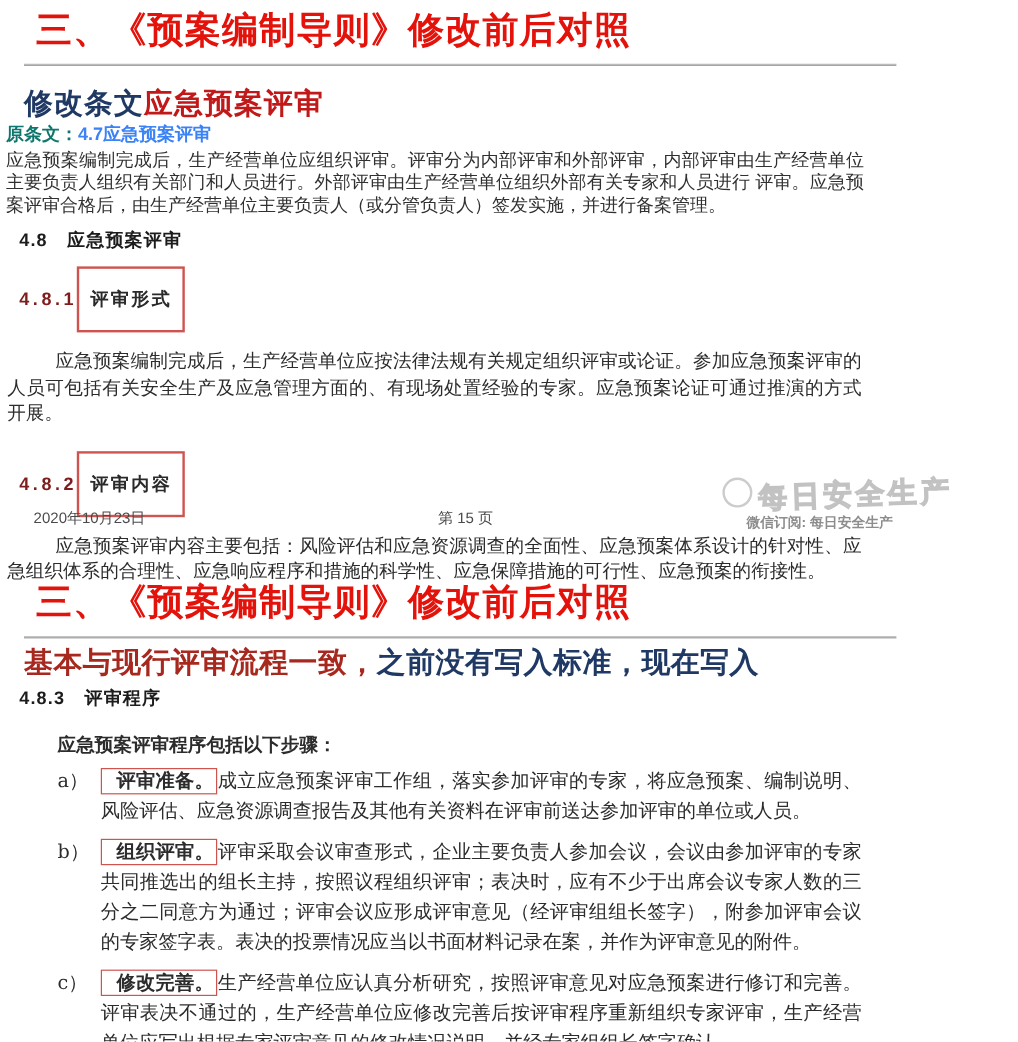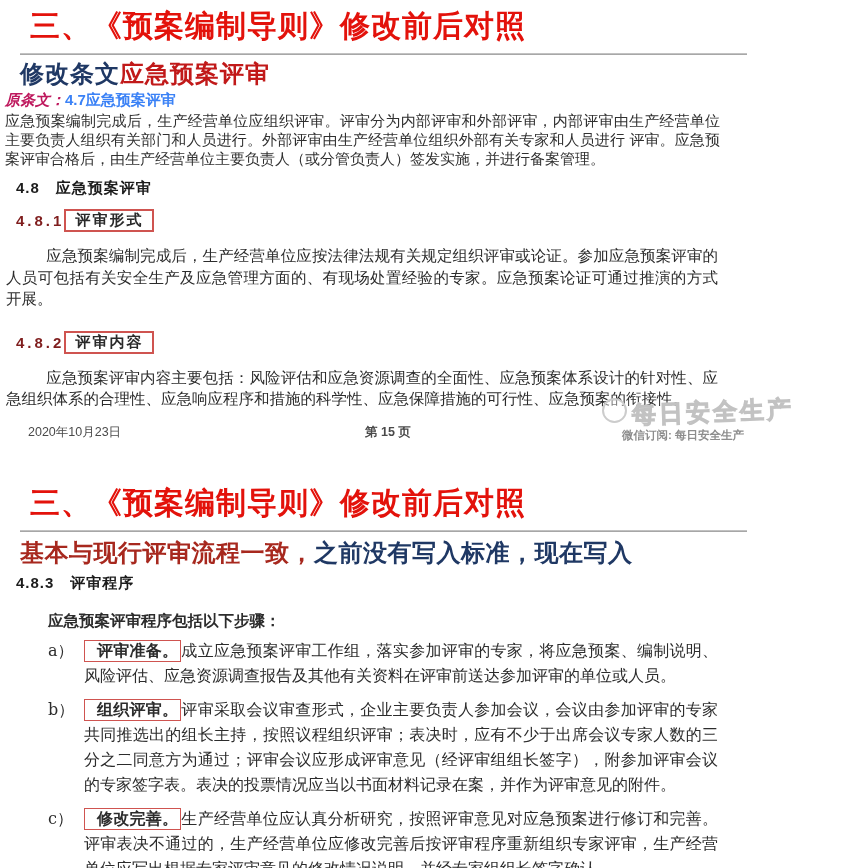--- a/index.html
+++ b/index.html
@@ -17,62 +17,62 @@
     font-family: "Liberation Sans", sans-serif;
   }
   #slide2 .slide-title { margin-top: 22px; }
 
   .title-rule {
     margin: 9px 0 0 20px; width: 727px; height: 2px;
     background: linear-gradient(#cfcfcf, #9a9a9a);
   }
 
   .section-heading {
-    margin: 4px 0 0 20px;
+    margin: 17px 0 0 20px;
     font-size: 24px; line-height: 30px; font-weight: bold; letter-spacing: 1px;
   }
   .seg-navy { color: #1f3864; }
   .seg-red  { color: #c11919; }
 
   .orig-line { margin: 2px 0 0 5px; font-size: 15px; line-height: 17px; font-weight: bold; }
-  .orig-label { color: #be185d; font-style: italic; }
+  .orig-label { color: #0f766e; }
   .orig-text  { color: #3b82f6; }
 
   .para-sans {
     margin: 3px 12px 0 5px;
     font-size: 15px; line-height: 19px; font-weight: 500;
     color: #303030; text-align: justify;
   }
 
   .sec-num-heading {
     margin: 11px 0 0 16px;
     font-size: 15px; line-height: 18px; font-weight: bold; color: #1c1c1c;
     letter-spacing: 1px;
   }
 
   .sec-row { margin: 12px 0 0 16px; display: flex; align-items: center; }
   .sec-row .num { font-size: 15px; font-weight: bold; color: #7f1d1d; letter-spacing: 3px; }
   .red-box {
     display: inline-block;
     border: 2px solid #cf5450;
-    padding: 0 9px;
+    padding: 16px 9px;
     font-size: 15px; font-weight: bold; color: #2a2a2a; letter-spacing: 2px;
     background: #fff;
   }
 
   .para-serif {
     margin: 14px 14px 0 6px;
     font-family: "DejaVu Serif", serif;
     font-size: 15.5px; line-height: 21.5px; color: #2c2c2c;
     text-indent: 2.6em; text-align: justify;
   }
 
   .footer { position: absolute; top: 414px; left: 0; width: 848px; height: 20px; font-size: 12.5px; color: #4a4a4a; }
   .footer-date { position: absolute; left: 28px; top: 2px; }
-  .footer-page { position: absolute; left: 365px; top: 2px; font-weight: bold; }
+  .footer-page { position: absolute; left: 365px; top: 2px; }
   .wm-small { position: absolute; left: 622px; top: 6px; font-size: 11.5px; color: #8d8d8d; font-weight: bold; }
 
   .wm-big {
     position: absolute; left: 632px; top: 388px;
     font-size: 24px; font-weight: bold; letter-spacing: 3px;
     color: rgba(190,190,190,0.28);
     -webkit-text-stroke: 1px #c2c2c2;
     transform: rotate(-2deg);
     white-space: nowrap; pointer-events: none;
   }

